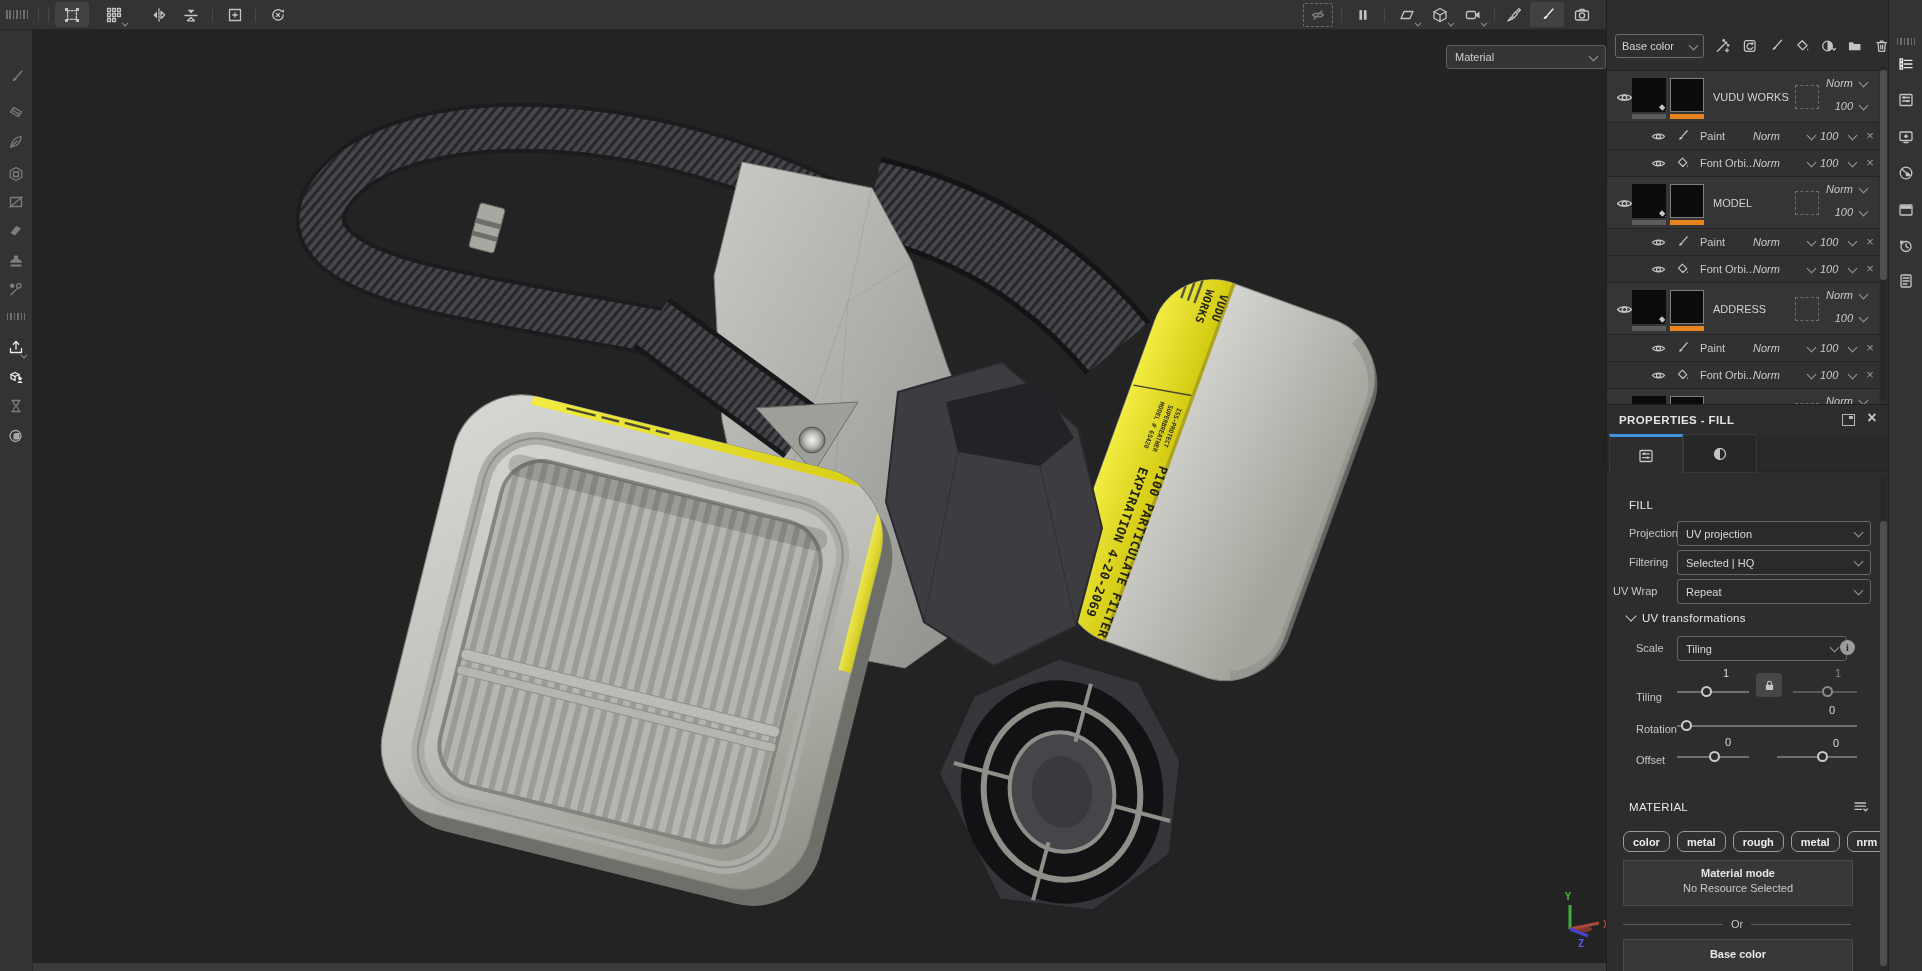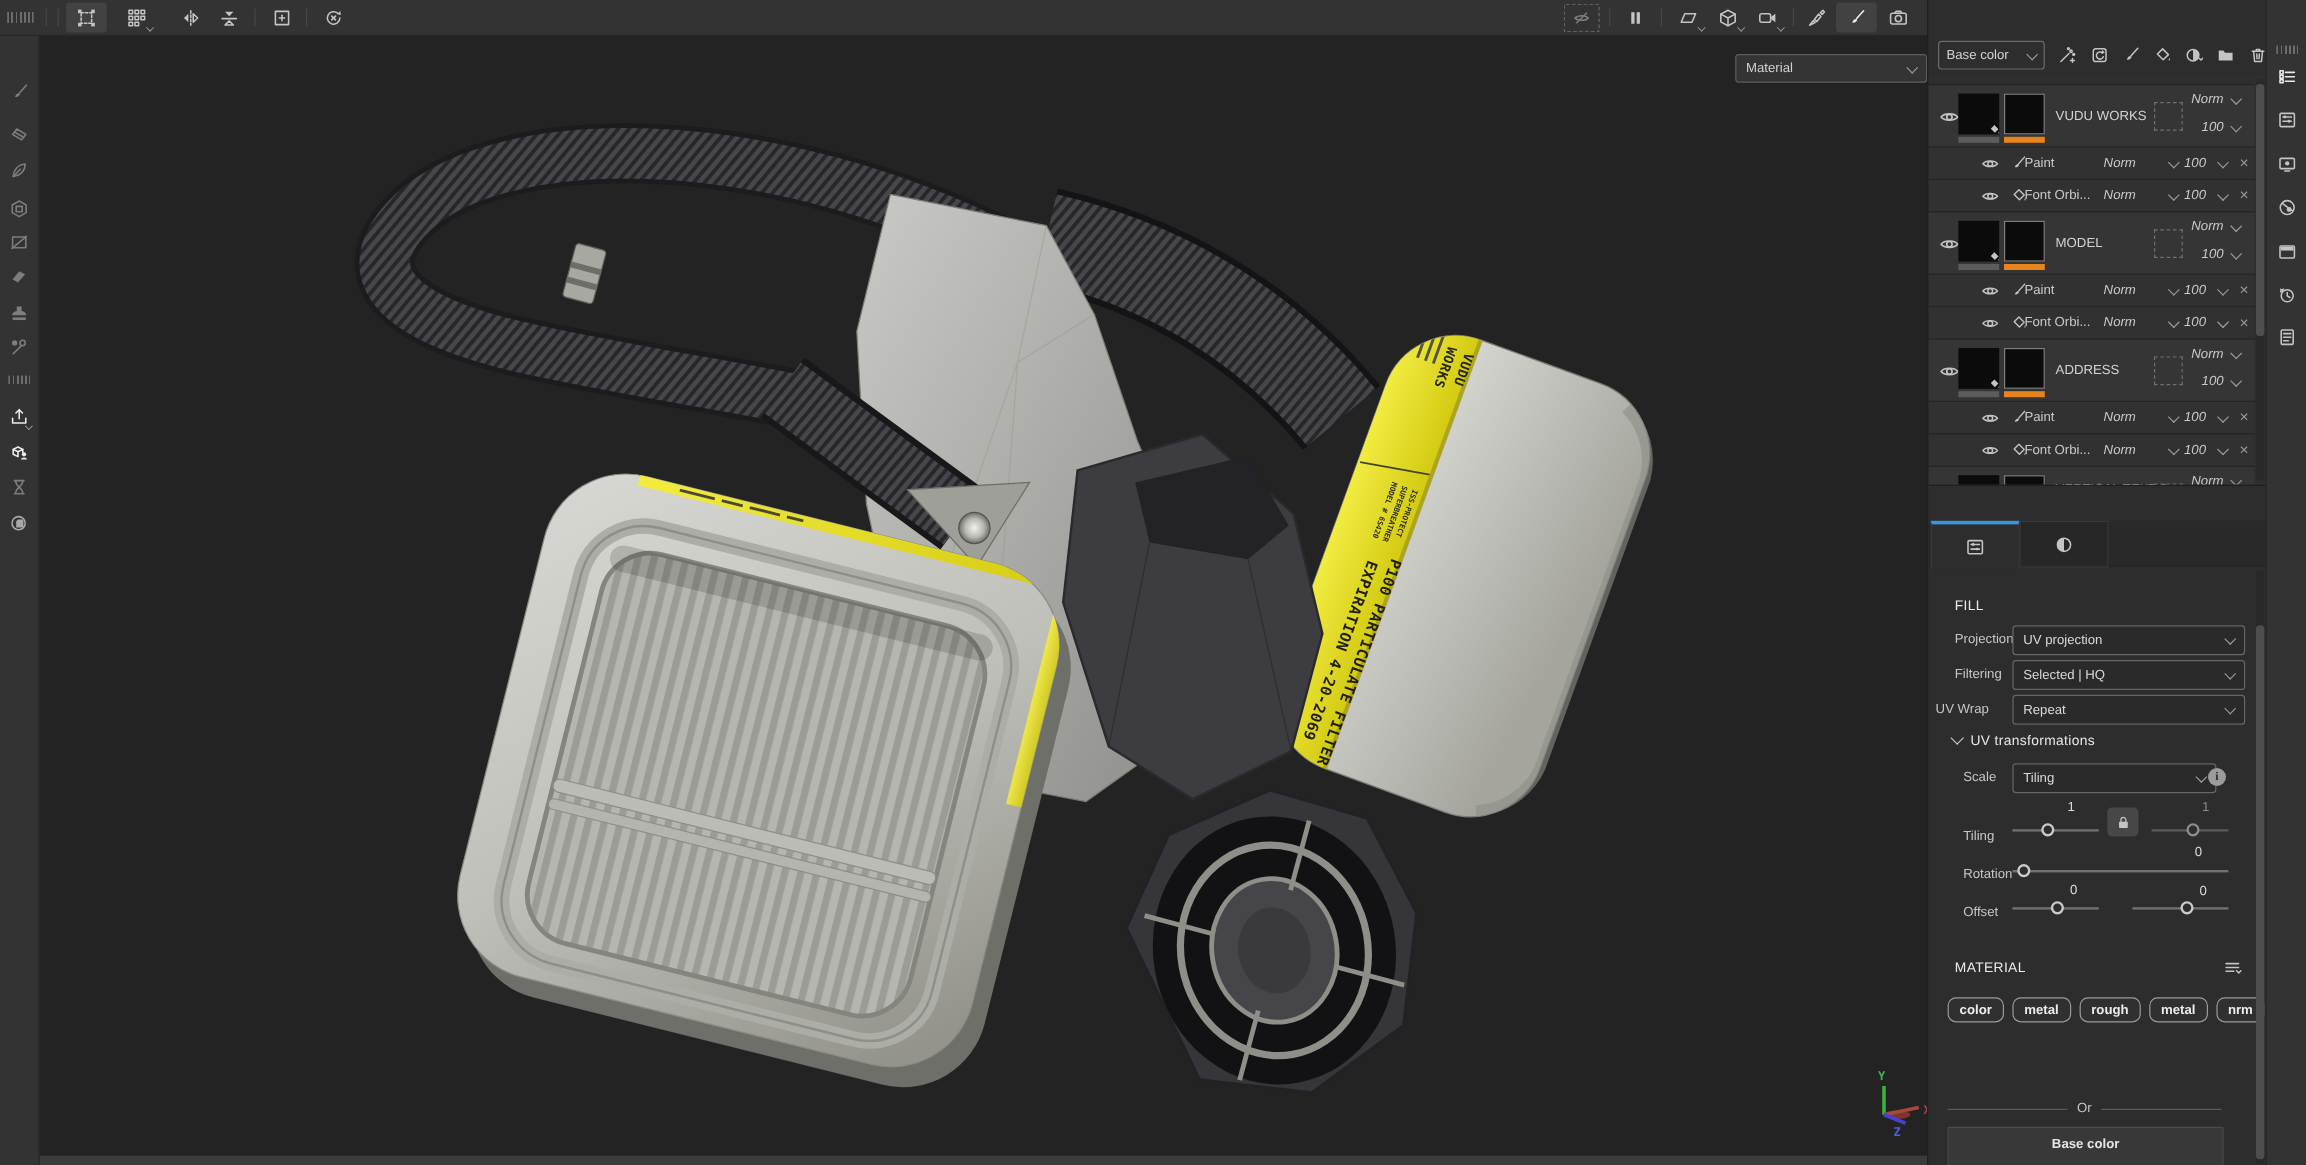--- a/index.html
+++ b/index.html
@@ -50,21 +50,21 @@
   .thumb.cth{border:1px solid #7e7e7e;width:32px;height:32px}
   .mbuck{position:absolute;right:-2px;bottom:-2px}
   .tbar{position:absolute;top:43px;width:34px;height:5px}
   .lname{position:absolute;left:106px;top:20px;color:#d2d2d2;white-space:nowrap}
   .dashbox{position:absolute;left:188px;top:14px;width:22px;height:22px;border:1px dashed #6f6f6f}
   .gblend{position:absolute;right:12px;top:6px;display:flex;gap:7px;align-items:center;color:#c9c9c9}
   .gopac{position:absolute;right:12px;top:29px;display:flex;gap:7px;align-items:center;color:#c9c9c9}
   .lsrow{position:absolute;left:0;right:10px;height:27px;background:#313131;box-shadow:0 -1px 0 #252525}
   .seye{position:absolute;left:44px;top:6px}
   .stool{position:absolute;left:68px;top:6px}
-  .sname{position:absolute;left:80px;top:7px;color:#c9c9c9;white-space:nowrap}
+  .sname{position:absolute;left:93px;top:7px;color:#c9c9c9;white-space:nowrap}
   .sblend{position:absolute;left:146px;top:7px;width:62px;display:flex;justify-content:space-between;align-items:center;color:#c9c9c9}
   .sopac{position:absolute;left:213px;top:7px;width:36px;display:flex;justify-content:space-between;align-items:center;color:#c9c9c9}
   .sx{position:absolute;right:3px;top:5px;width:12px;color:#9a9a9a;font-size:13px;text-align:center}
   .sx::before{content:"×"}
   .vsb{position:absolute;right:2px;width:7px;background:#282828;border-radius:3px}
   .vsb .th{position:absolute;left:0;width:7px;background:#4e4e4e;border-radius:3px}
   
   .ppanel{position:absolute;top:404px;left:0;width:282px;height:567px;overflow:hidden;background:#2d2d2d;border-top:1px solid #1f1f1f}
   .tabsrow{position:absolute;top:29px;left:0;right:0;height:37px;background:#292929;border-bottom:1px solid #242424}
   .ptab{position:absolute;top:29px;width:72px;height:37px;display:flex;align-items:center;justify-content:center}
@@ -751,20 +751,25 @@
             </span>
         </div>
 
         <div class="vsb" style="top:4px;height:334px">
           <span class="th" style="top:4px;height:210px"></span>
         </div>
       </div>
     </div>
 
     <div class="ppanel">
+      <div class="phead">
+        <span>PROPERTIES - FILL</span>
+        <span class="floatic"></span>
+        <span class="closeic"></span>
+      </div>
       <div class="tabsrow"></div>
       <div class="ptab t1">
         <svg class="ic" viewBox="0 0 16 16">
           <rect x="2" y="2.5" width="12" height="11" rx="1"></rect>
             <line x1="4.5" y1="5.8" x2="11.5" y2="5.8"></line>
           <circle class="fil" cx="6.2" cy="5.8" r="1.2"></circle>
             <line x1="4.5" y1="9.6" x2="11.5" y2="9.6"></line>
             <circle class="fil" cx="9.6" cy="9.6" r="1.2"></circle>
         </svg>
       </div>
@@ -852,20 +857,24 @@
       </svg>
 
       <div class="pillrow">
         <span class="pill">color</span>
         <span class="pill">metal</span>
         <span class="pill">rough</span>
         <span class="pill">metal</span>
         <span class="pill">nrm</span>
       </div>
 
+      <div class="mbox" style="top:455px;height:44px">
+        <div class="t1">Material mode</div>
+        <div class="t2">No Resource Selected</div>
+      </div>
 
       <div class="orrow" style="top:513px">
         <span class="hline"></span>
           <span>Or</span>
           <span class="hline"></span>
       </div>
 
       <div class="mbox" style="top:534px;height:46px">
         <div class="t1" style="padding-top:8px">Base color</div>
       </div>

